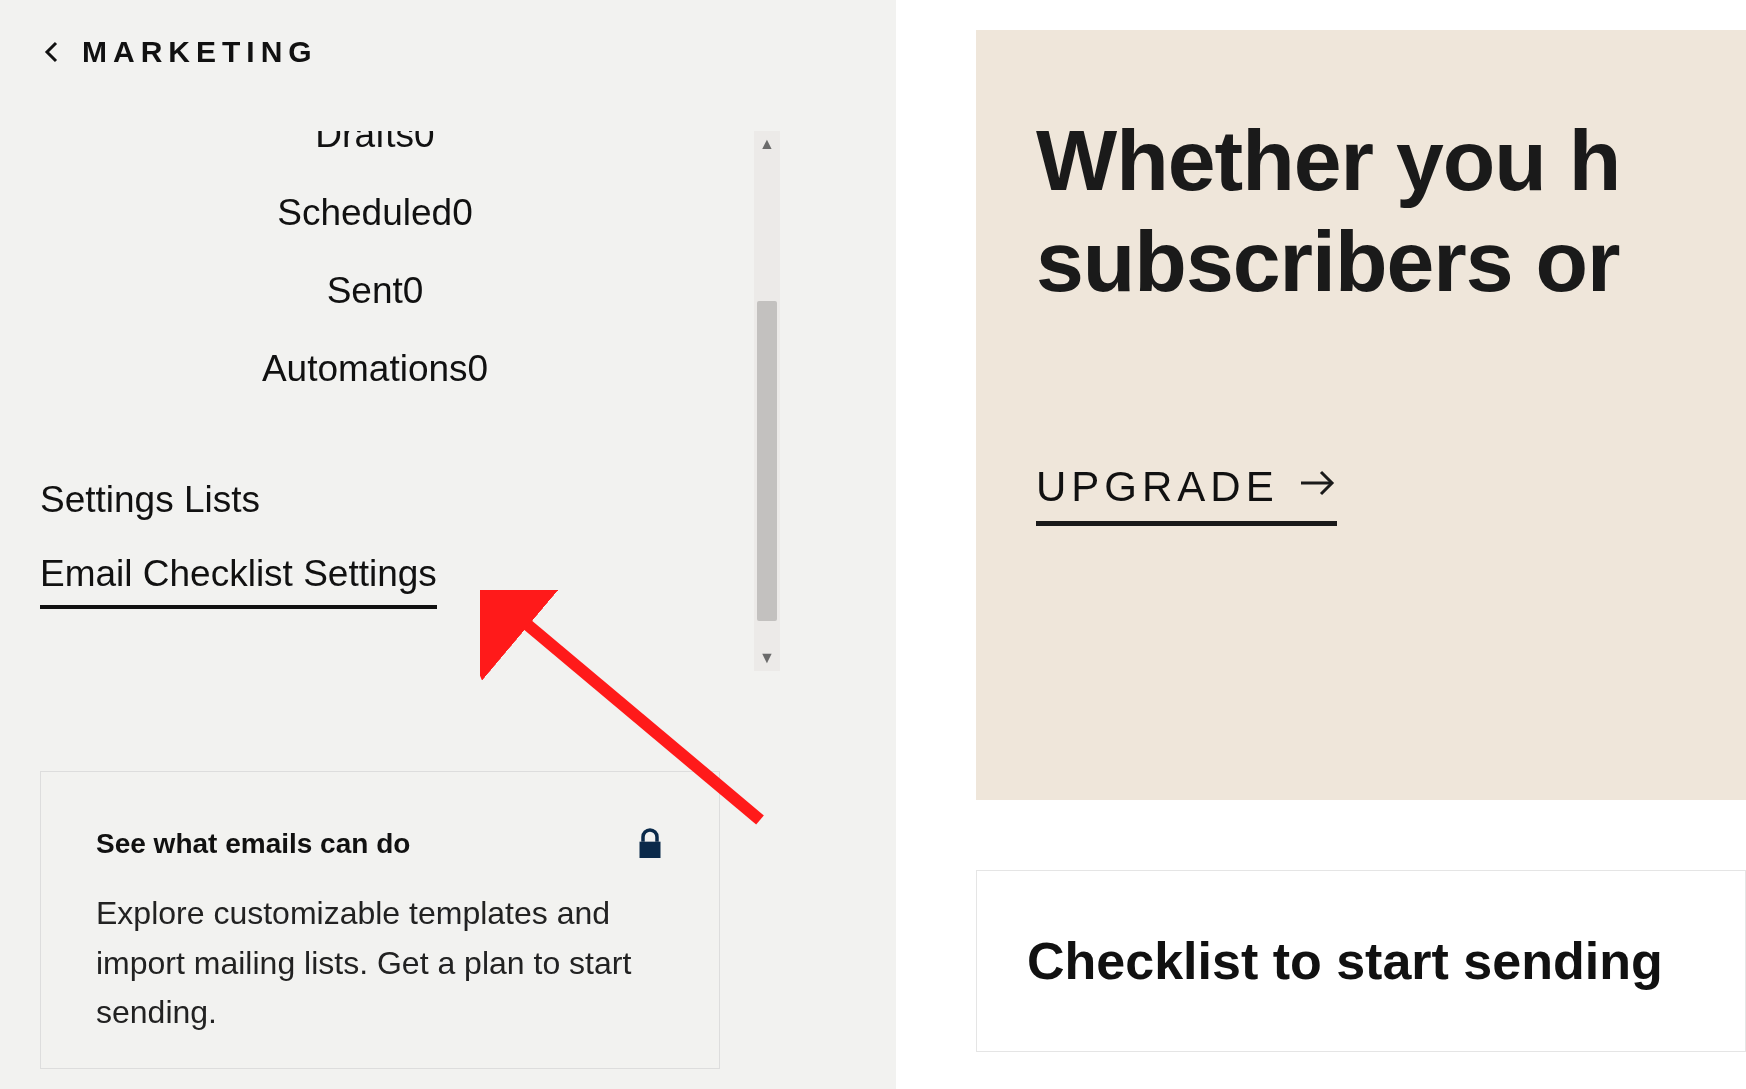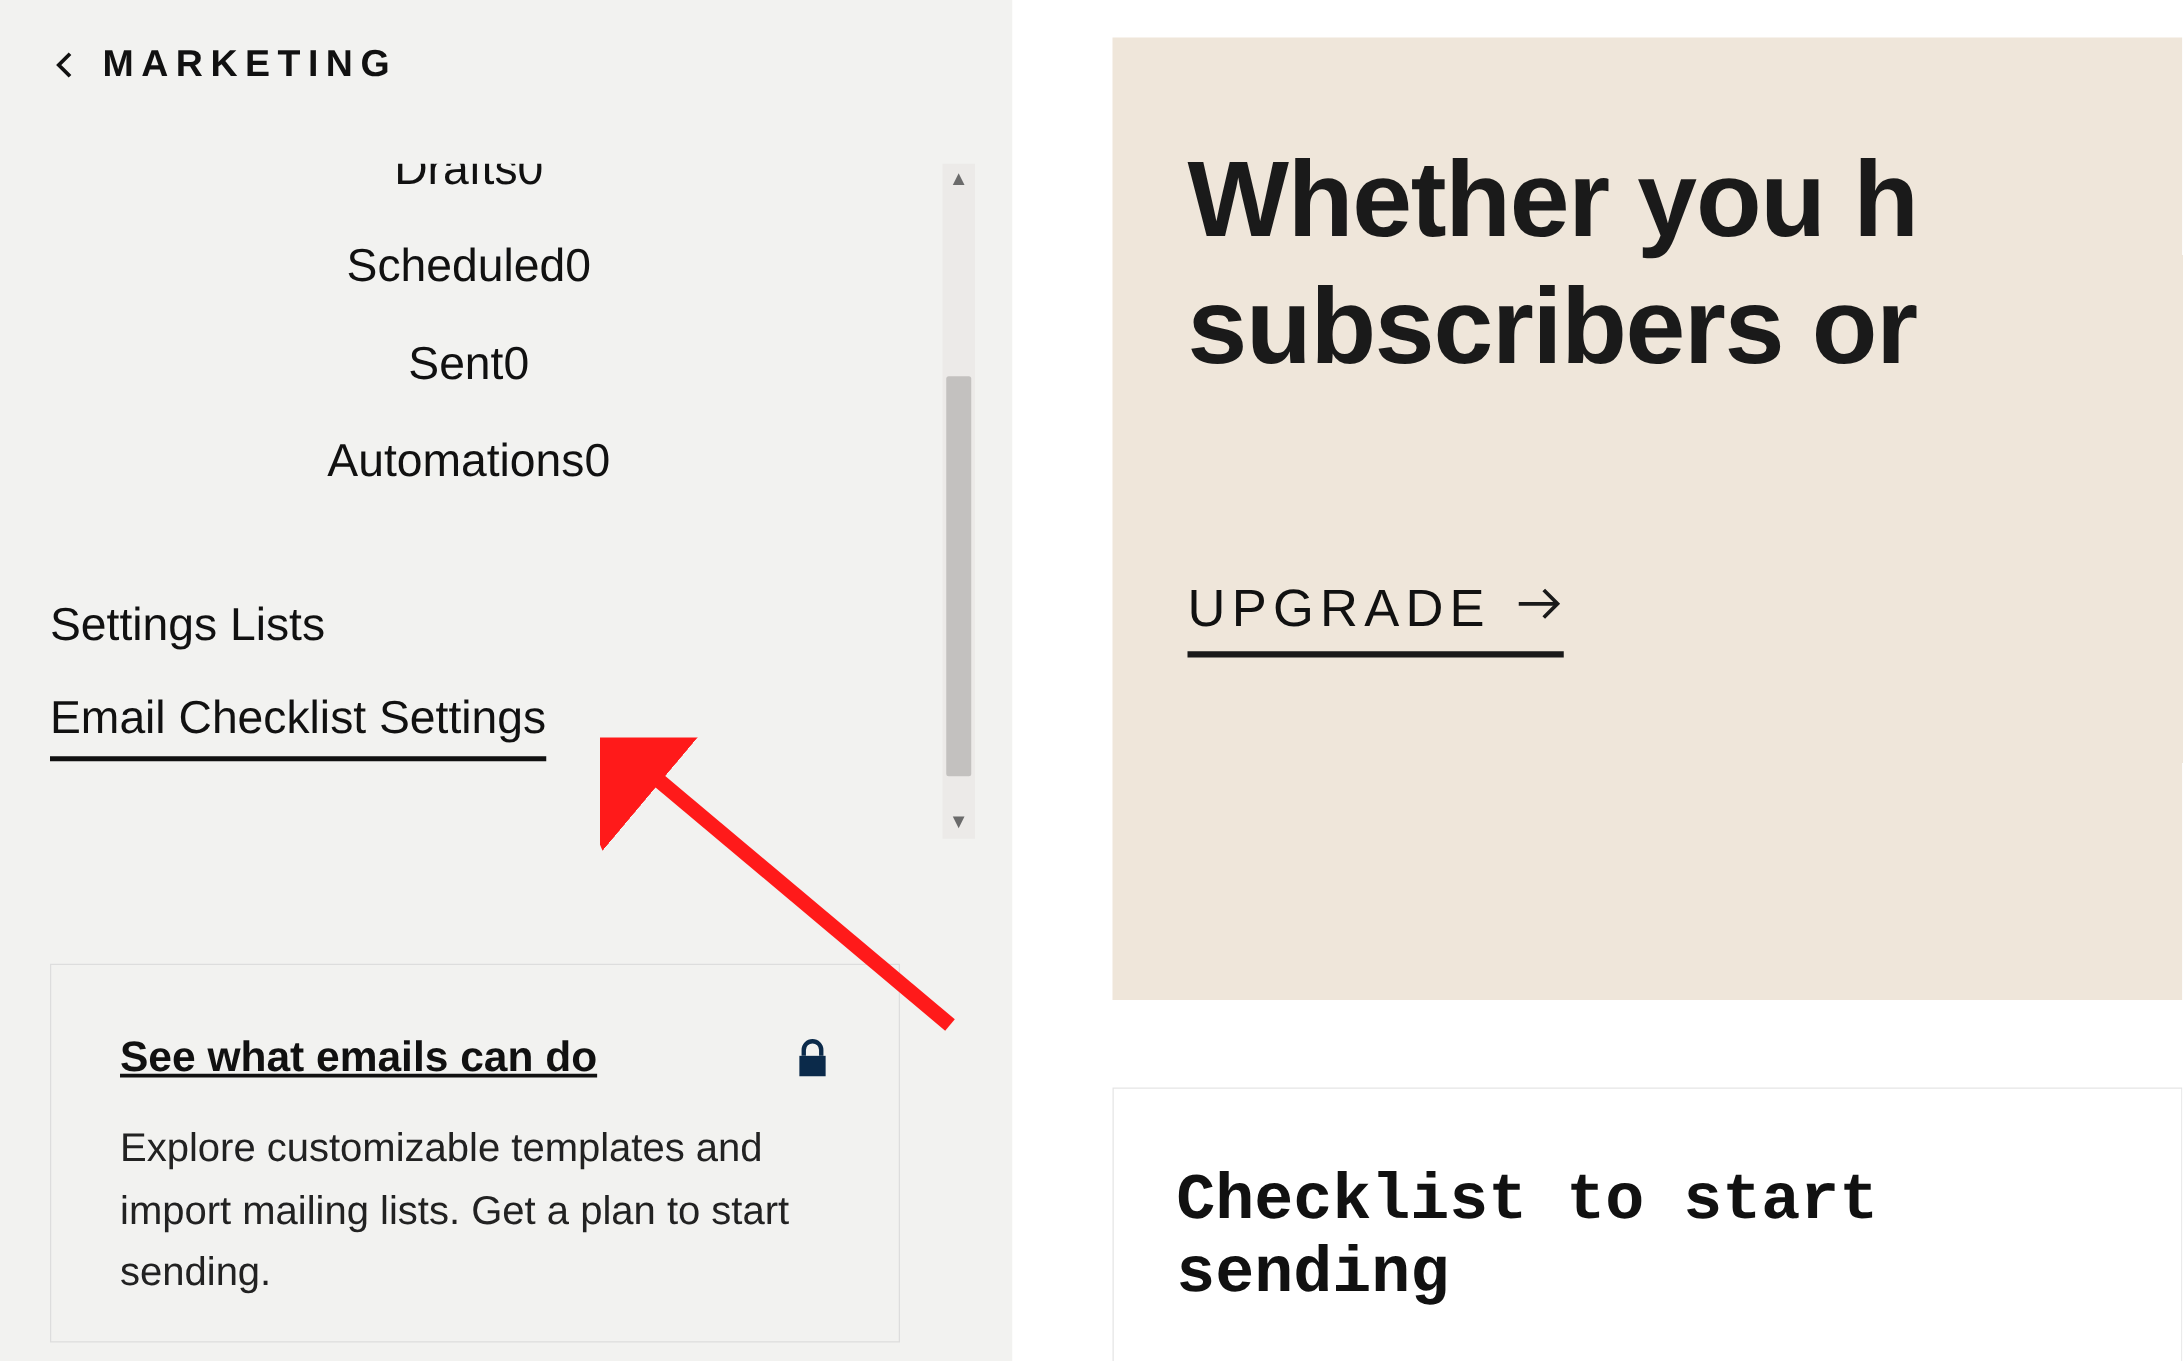--- a/index.html
+++ b/index.html
@@ -1,21 +1,21 @@
 <!DOCTYPE html>
 <html><head>
 <meta charset="utf-8">
 <style>
   * { box-sizing: border-box; margin: 0; padding: 0; }
   html, body { width: 1746px; height: 1089px; overflow: hidden; font-family: -apple-system, "Helvetica Neue", Arial, sans-serif; color: #111; }
   .root { display: flex; width: 100%; height: 100%; }
 
   
   .sidebar {
-    width: 810px;
+    width: 896px;
     height: 100%;
     background: #f2f2f0;
     position: relative;
     padding: 35px 30px 0 40px;
   }
   .back-row {
     display: flex;
     align-items: center;
     gap: 18px;
     margin-bottom: 62px;
@@ -91,21 +91,21 @@
     margin-top: 100px;
     width: 680px;
     border: 1px solid #ddd;
     background: #f2f2f0;
     padding: 55px 55px 30px 55px;
   }
   .promo-head {
     display:flex; justify-content: space-between; align-items: center;
     margin-bottom: 28px;
   }
-  .promo-head .ttl { font-size: 34px; font-weight: 700; text-decoration: underline; }
+  .promo-head .ttl { font-size: 28px; font-weight: 700; }
   .promo-head .lock { width:28px; height:34px; }
   .promo-body { font-size: 32px; line-height: 1.55; font-weight: 400; color:#222; }
 
   
   .main {
     flex: 1;
     background: #fff;
     position: relative;
     overflow: hidden;
   }
@@ -137,21 +137,21 @@
   }
   .hero .cta svg { width:40px; height:40px; stroke:#1a1a1a; stroke-width:3; fill:none; }
 
   .checklist {
     position:absolute;
     left: 80px; top: 870px; right: 0;
     border: 1px solid #e5e5e5;
     padding: 60px 50px;
     background:#fff;
   }
-  .checklist h2 { font-size: 52px; font-weight: 700; font-family: Liberation Mono, monospace; }
+  .checklist h2 { font-size: 52px; font-weight: 700; }
 
   
   .anno-arrow {
     position:absolute;
     left: 480px; top: 590px;
     width: 310px; height: 260px;
     pointer-events:none;
   }
 </style>
 </head>

